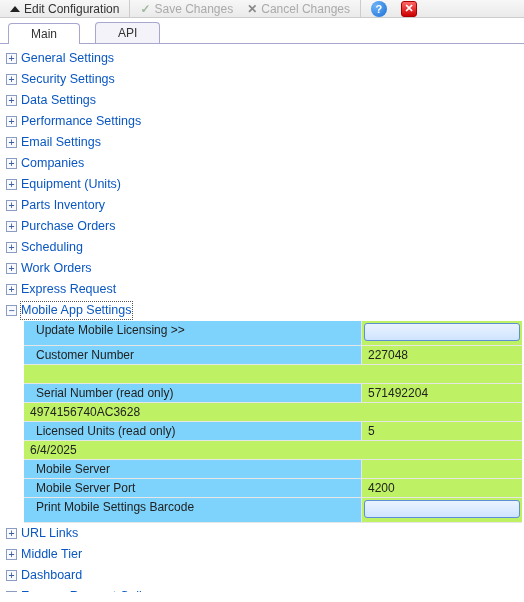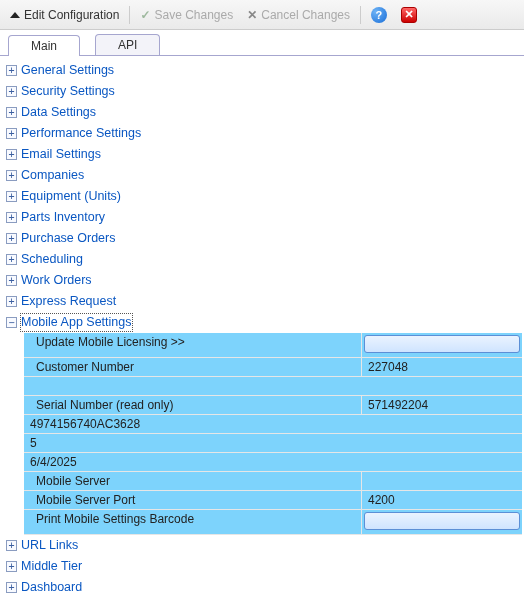--- a/index.html
+++ b/index.html
@@ -10,21 +10,21 @@
   background: #fff;
   width: 524px;
   height: 602px;
   overflow: hidden;
 }
 .toolbar {
   display: flex;
   align-items: center;
   background: linear-gradient(#f7f7f7, #eaeaea);
   border-bottom: 1px solid #ccc;
-  height: 30px;
+  height: 18px;
   padding: 0 4px;
   gap: 2px;
 }
 .toolbar-item {
   display: flex;
   align-items: center;
   gap: 4px;
   padding: 2px 6px;
   color: #333;
   cursor: pointer;
@@ -121,21 +121,21 @@
   flex:0 0 338px;
   padding:2px 6px 2px 12px;
   color:#222;
   border-right:1px solid #e6e6e6;
   background:#7dd3fc;
 }
 .detail-value {
   flex:1;
   padding:2px 6px;
   color:#222;
-  background:#7dd3fc;
+  background:#bef264;
 }
 .detail-button-row .detail-value {
   padding:2px 2px;
 }
 .action-btn {
   width:100%;
   height:18px;
   border:1px solid #5c8fd6;
   border-radius:3px;
   background: linear-gradient(#eaf3ff, #cfe4ff);
@@ -242,20 +242,21 @@
       <div class="detail-value"></div>
     </div>
     <div class="detail-row">
       <div class="detail-label">Serial Number (read only)</div>
       <div class="detail-value">571492204</div>
     </div>
     <div class="detail-row">
       <div class="detail-value">4974156740AC3628</div>
     </div>
     <div class="detail-row">
+      <div class="detail-label">Licensed Units (read only)</div>
       <div class="detail-value">5</div>
     </div>
     <div class="detail-row">
       <div class="detail-value">6/4/2025</div>
     </div>
     <div class="detail-row">
       <div class="detail-label">Mobile Server</div>
       <div class="detail-value"></div>
     </div>
     <div class="detail-row">

